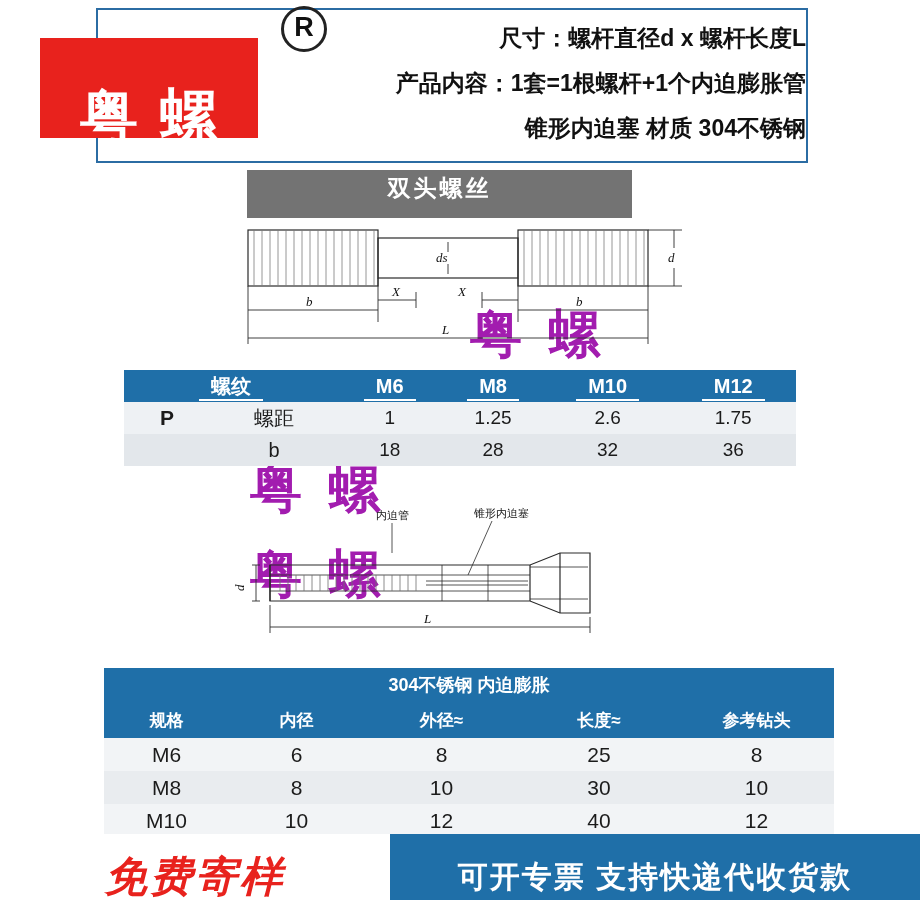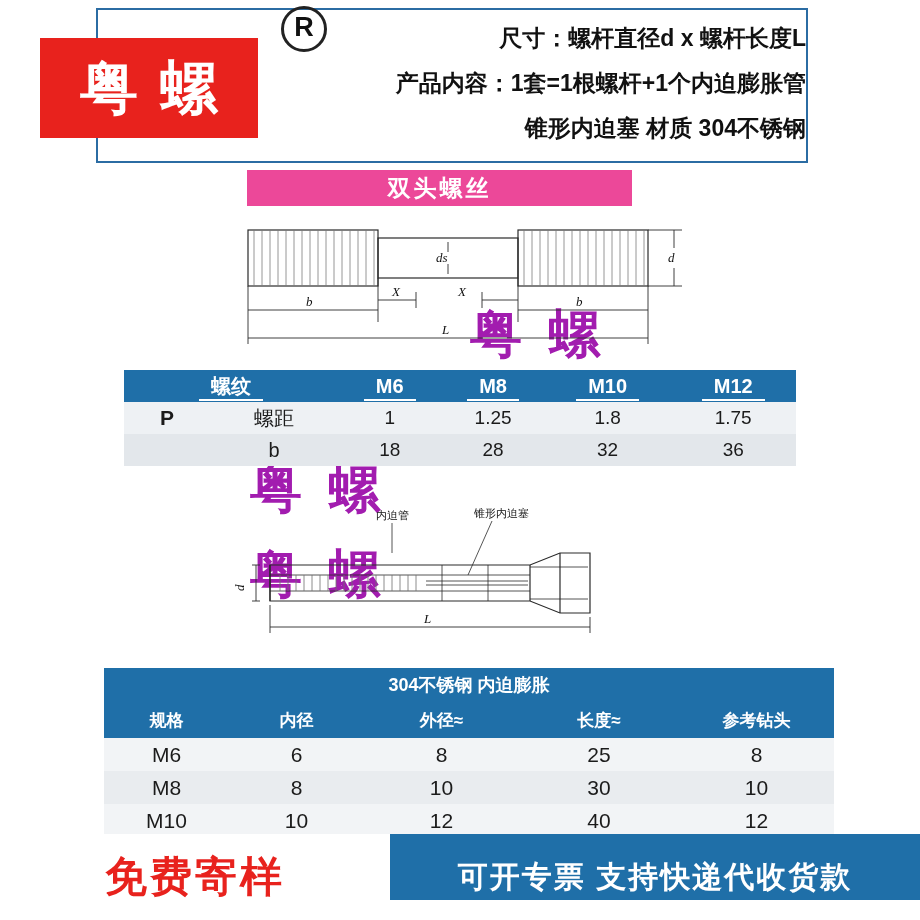--- a/index.html
+++ b/index.html
@@ -33,25 +33,26 @@
   }
   
   .logo{
     position:absolute;left:40px;top:38px;width:218px;height:100px;
     background:#e8221d;z-index:6;
   }
   .logo span{
     display:block;color:#fff;font-size:58px;font-weight:bold;
     line-height:100px;text-align:center;letter-spacing:22px;
     text-indent:22px;
+    margin-top:28px;
   }
   
   .title-bar{
-    position:absolute;left:247px;top:170px;width:385px;height:36px;
-    background:#ec4899;z-index:2;
+    position:absolute;left:247px;top:170px;width:385px;height:48px;
+    background:#737373;z-index:2;
   }
   .title-bar span{
     display:block;color:#fff;font-size:23px;font-weight:bold;
     line-height:36px;text-align:center;letter-spacing:3px;
   }
   
   .draw1{position:absolute;left:230px;top:212px;width:470px;height:150px;z-index:2;}
   
   .tbl1{
     position:absolute;left:124px;top:370px;width:672px;
@@ -80,21 +81,21 @@
   .tbl2 .rw.alt{background:#e9ecef;}
   
   .banner{
     position:absolute;left:0;bottom:0;width:920px;height:86px;z-index:4;
   }
   .banner-left{
     position:absolute;left:0;top:0;width:390px;height:86px;background:#ffffff;
   }
   .banner-left span{
     display:block;color:#e8221d;font-size:42px;font-weight:bold;
-    line-height:86px;text-align:center;letter-spacing:3px;
+    line-height:86px;text-align:center;letter-spacing:3px;font-style:italic;
   }
   .banner-right{
     position:absolute;left:390px;top:0;width:530px;height:66px;background:#1f6fa8;
   }
   .banner-right span{
     display:block;color:#ffffff;font-size:30px;font-weight:bold;
     line-height:86px;text-align:center;letter-spacing:2px;
   }
   svg{display:block;}
   .dimtxt{font-size:13px;font-family:"Liberation Serif",serif;font-style:italic;fill:#111;}
@@ -224,21 +225,21 @@
     <td class="hdr"><span class="u">M6</span></td>
     <td class="hdr"><span class="u">M8</span></td>
     <td class="hdr"><span class="u">M10</span></td>
     <td class="hdr"><span class="u">M12</span></td>
   </tr>
   <tr class="r1">
     <td class="lab" style="width:86px">P</td>
     <td class="lab2" style="width:128px">螺距</td>
     <td>1</td>
     <td>1.25</td>
-    <td>1.8</td>
+    <td>2.6</td>
     <td>1.75</td>
   </tr>
   <tr class="r2">
     <td class="lab"></td>
     <td class="lab2">b</td>
     <td>18</td>
     <td>28</td>
     <td>32</td>
     <td>36</td>
   </tr>

